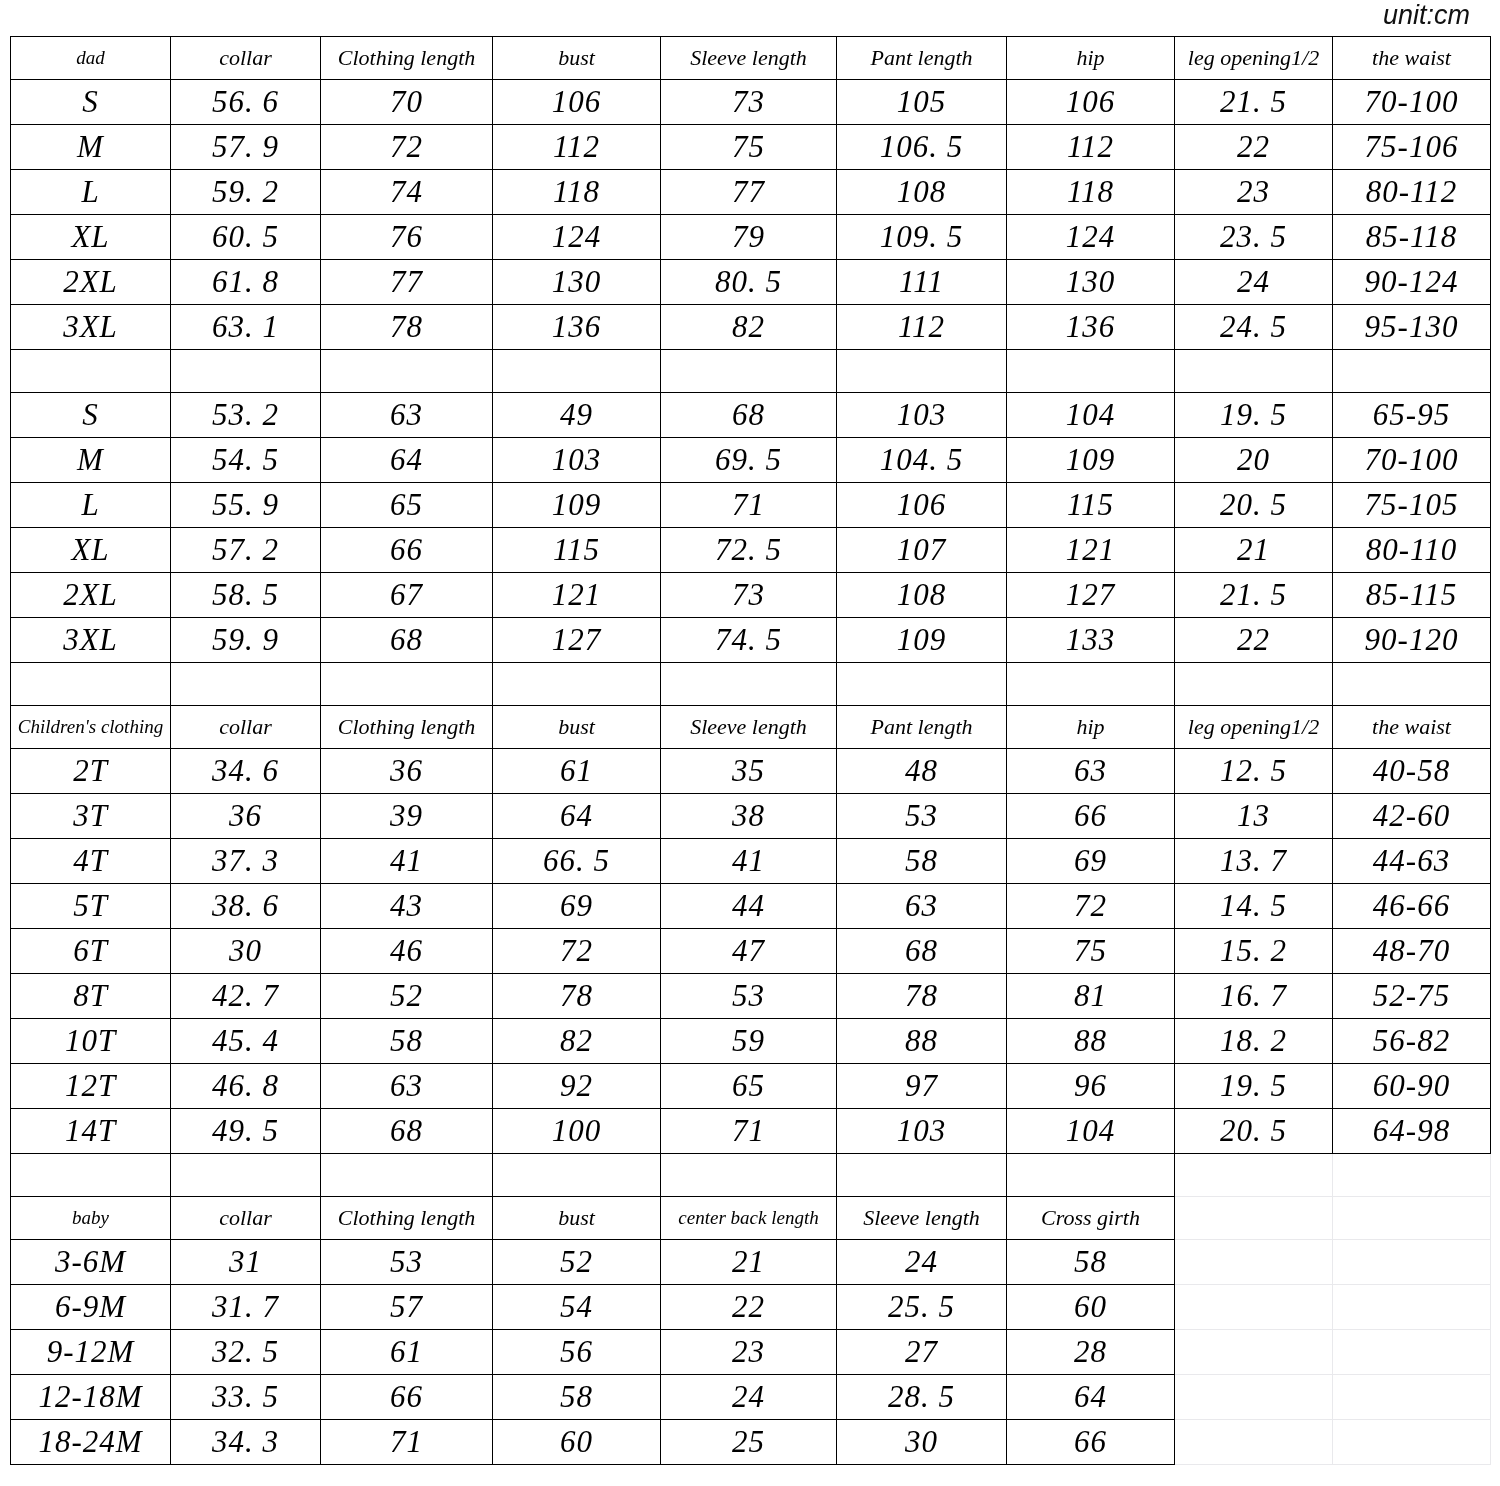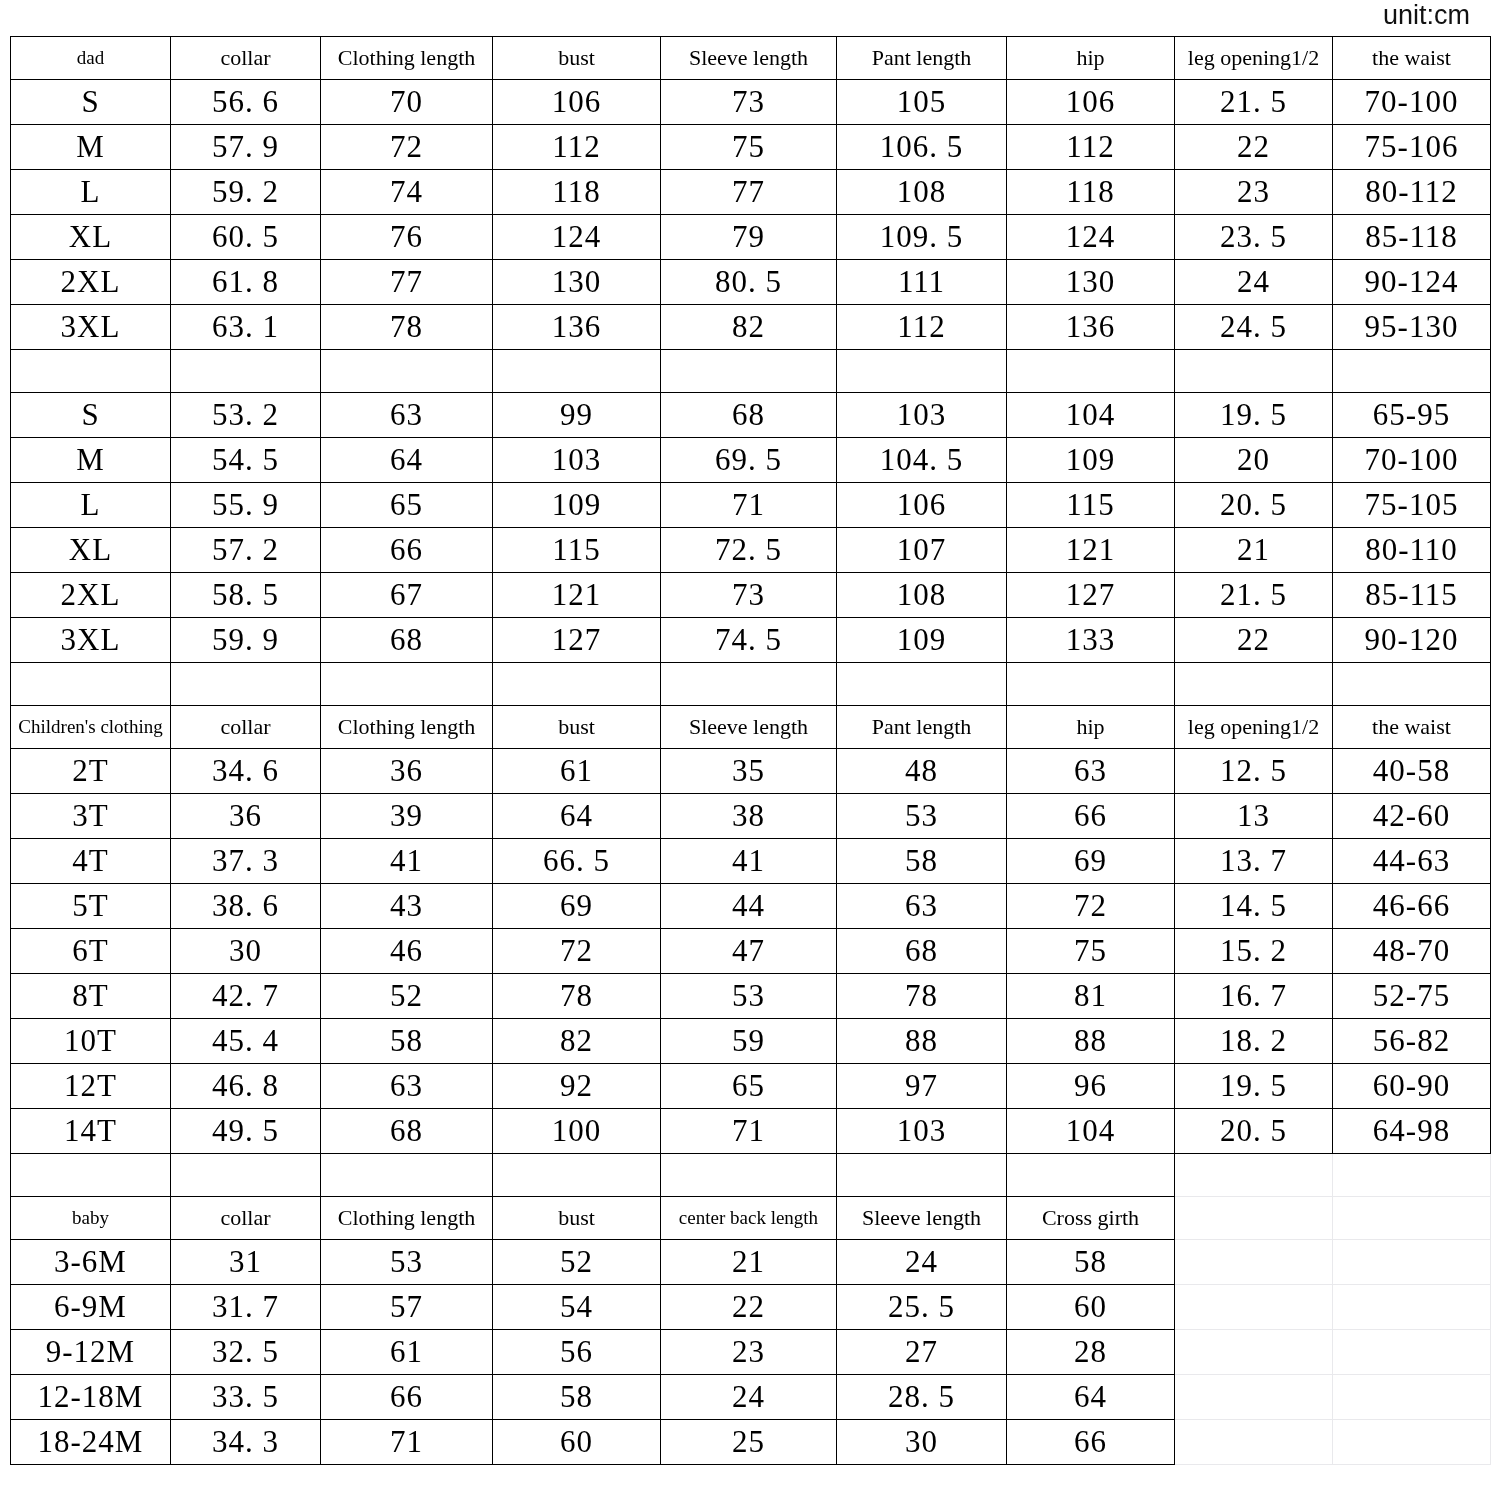--- a/index.html
+++ b/index.html
@@ -13,20 +13,21 @@
     font-family: "Liberation Serif", serif;
     color: #111111;
     position: relative;
     overflow: hidden;
   }
   .page {
     width: 1500px;
     height: 1290px;
     position: relative;
     box-sizing: border-box;
+    font-style: italic;
   }
   .unit-line {
     position: absolute;
     top: 0px;
     right: 30px;
     font-family: "Liberation Sans", sans-serif;
     font-size: 27px;
     color: #111111;
     letter-spacing: 0px;
   }
@@ -187,21 +188,21 @@
         <td></td>
         <td></td>
         <td></td>
         <td></td>
       </tr>
 
       <tr>
         <td>S</td>
         <td>53. 2</td>
         <td>63</td>
-        <td>99</td>
+        <td>49</td>
         <td>68</td>
         <td>103</td>
         <td>104</td>
         <td>19. 5</td>
         <td>65-95</td>
       </tr>
       <tr>
         <td>M</td>
         <td>54. 5</td>
         <td>64</td>

